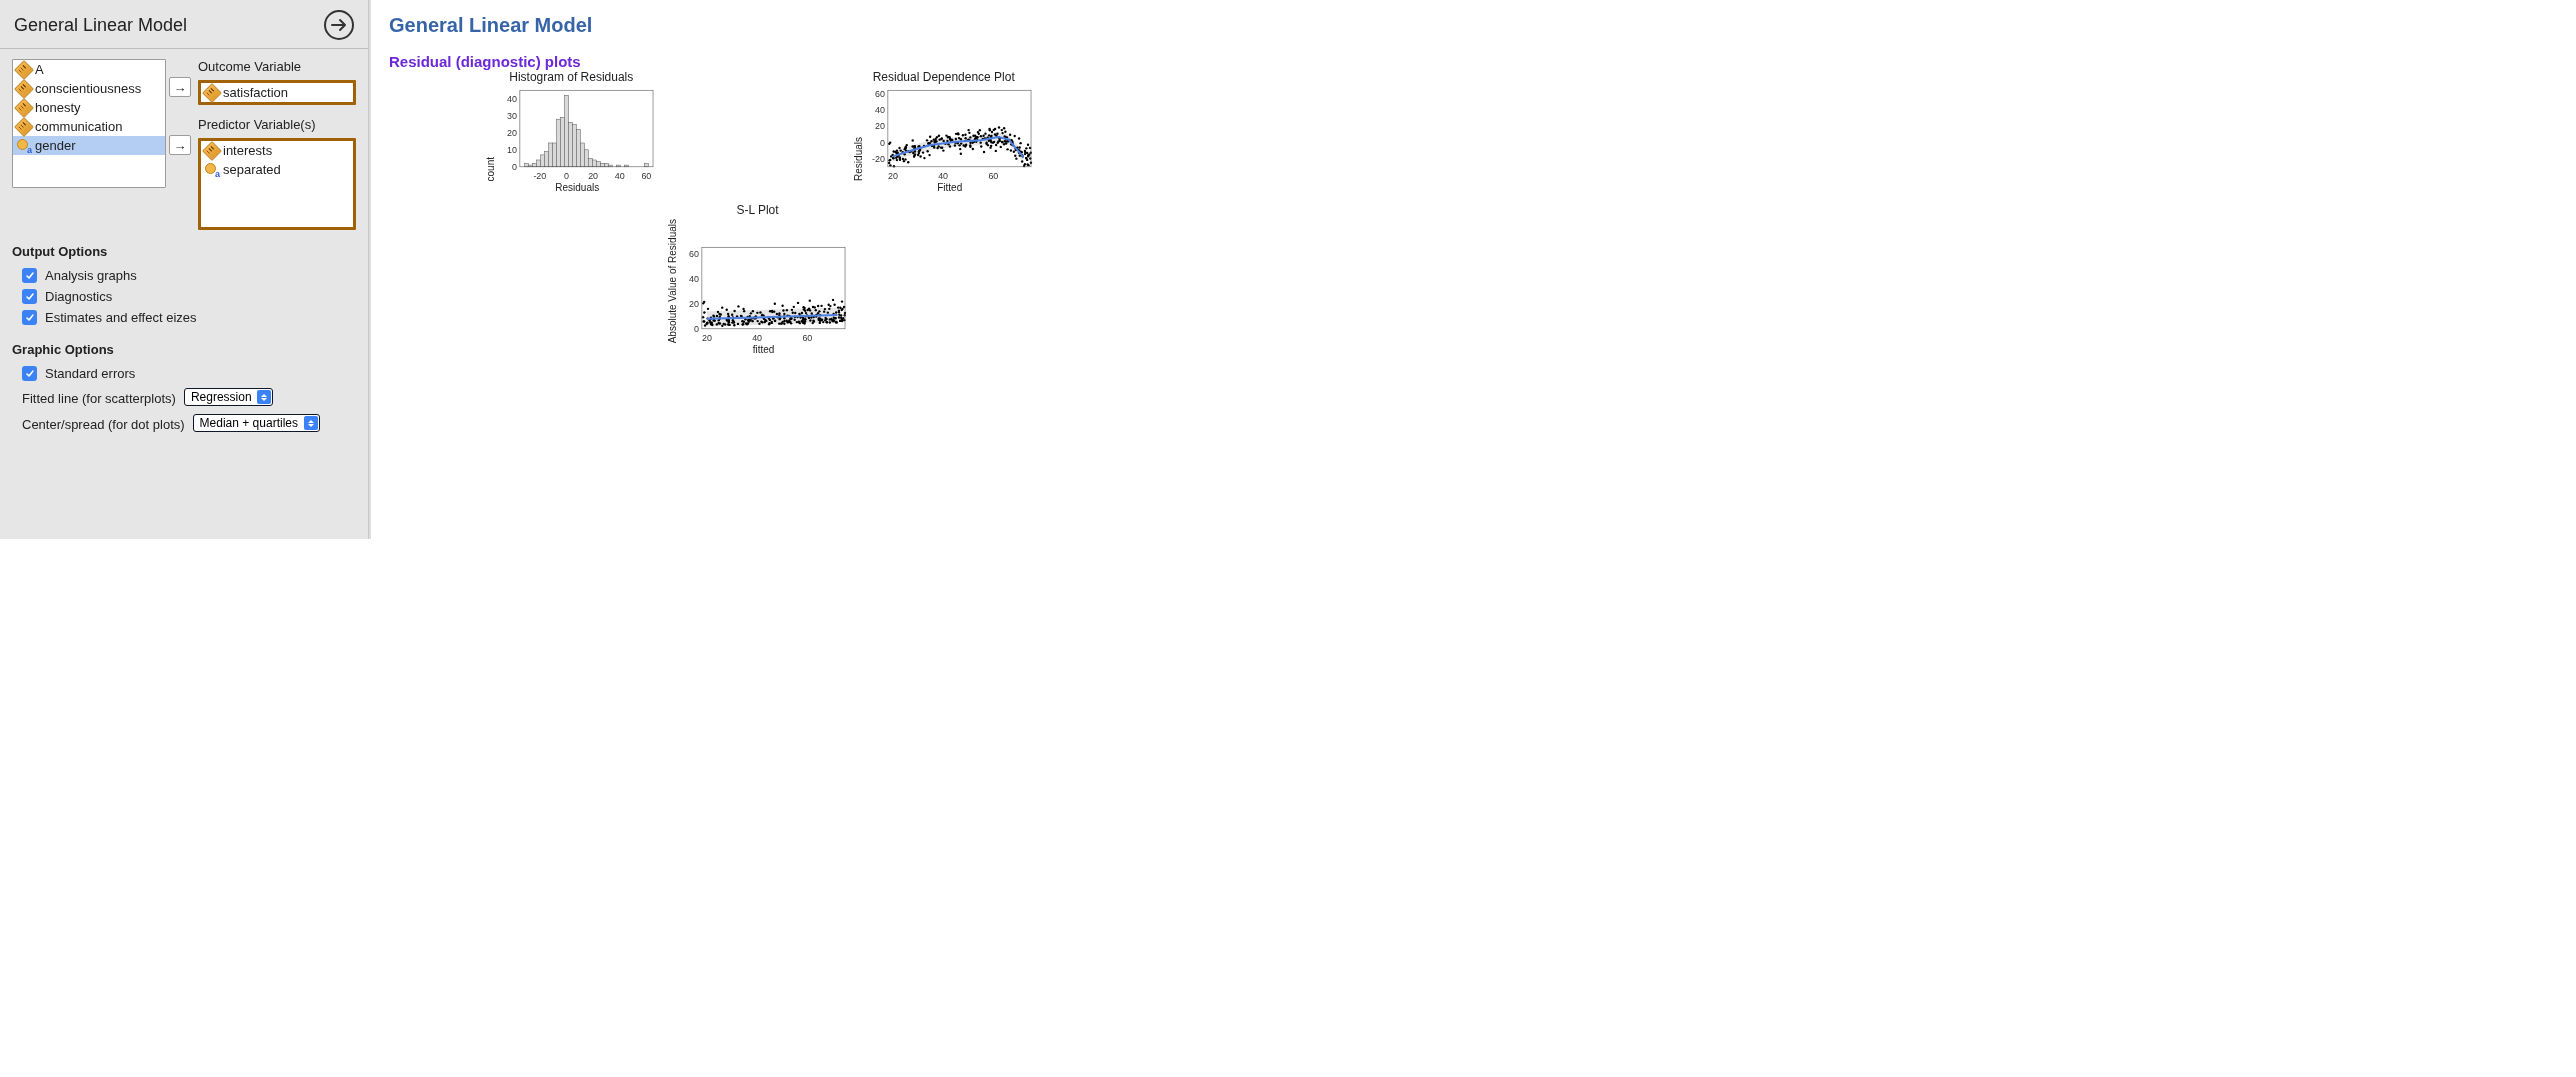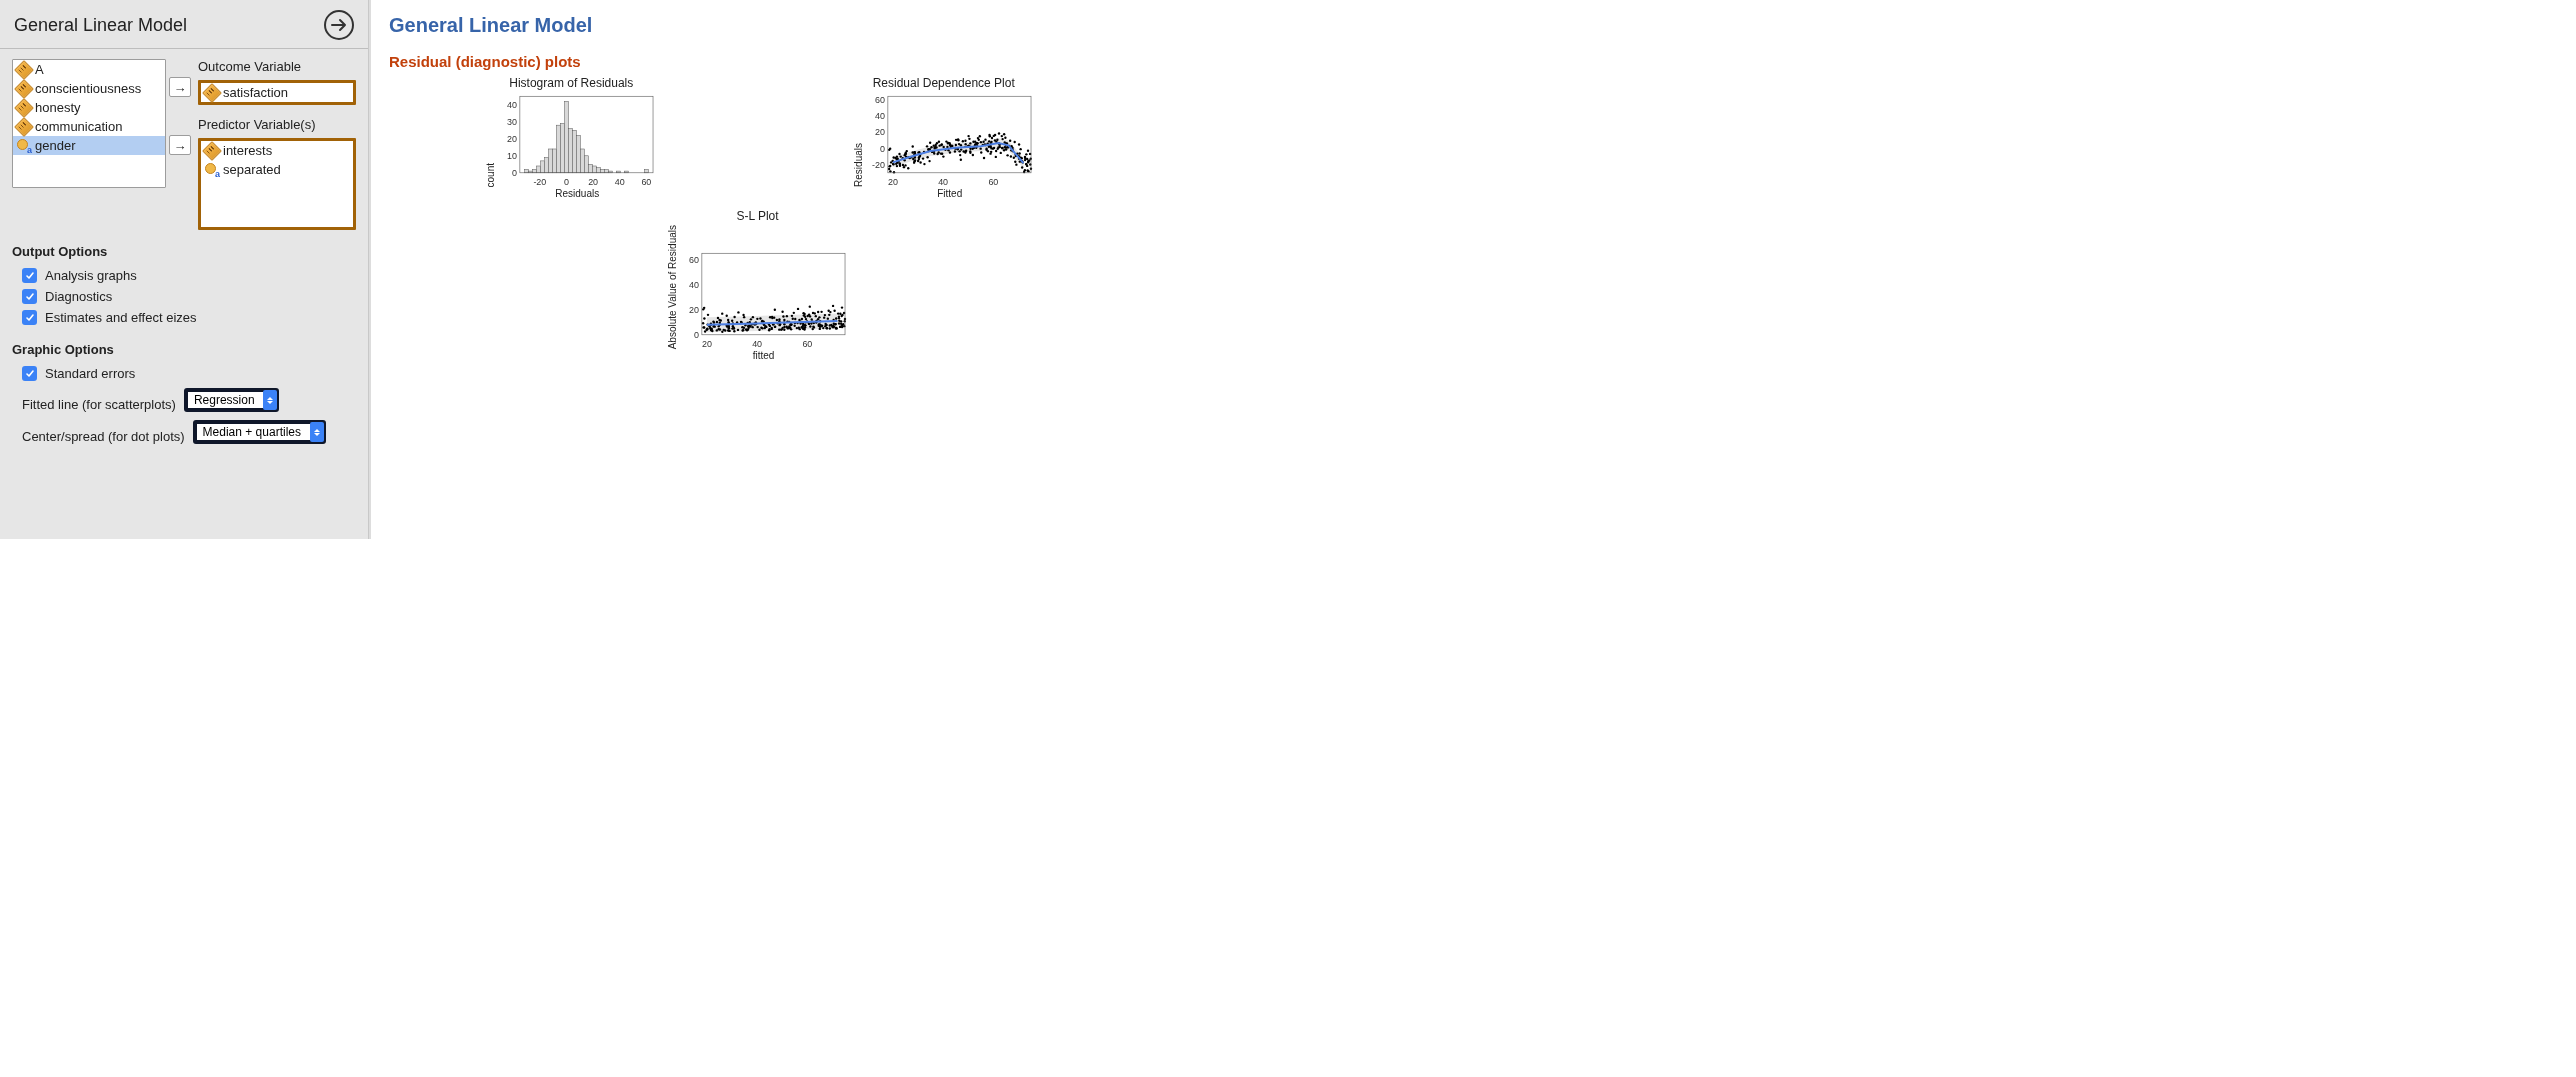--- a/index.html
+++ b/index.html
@@ -192,21 +192,21 @@
     display:flex;
     align-items:flex-end;
     gap:8px;
     padding:4px 0 4px 10px;
     font-size:13px;
   }
   .native-select {
     appearance:none;
     -webkit-appearance:none;
     background:#fff;
-    border:4px solid #0f172a;
+    border:1px solid #0f172a;
     border-radius:3px;
     font-size:12px;
     padding:1px 20px 1px 6px;
     position:relative;
   }
   .sel-wrap { position:relative; display:inline-block; }
   .sel-caret {
     position:absolute;
     right:2px; top:2px; bottom:2px;
     width:14px;
@@ -236,24 +236,23 @@
     overflow:auto;
     border-left: 2px solid #ddd;
   }
   .out-title {
     color:#3764a9;
     font-size:20px;
     font-weight:700;
     margin: 4px 0 16px 0;
   }
   .out-subtitle{
-    color:#c2410c;
+    color:#6d28d9;
     font-size:15px;
     font-weight:700;
-    margin-bottom:6px;
   }
 
   .plot-grid {
     display:grid;
     grid-template-columns: 1fr 1fr;
     gap: 4px 8px;
     max-width: 737px;
   }
   .plot-cell {
     display:flex;

